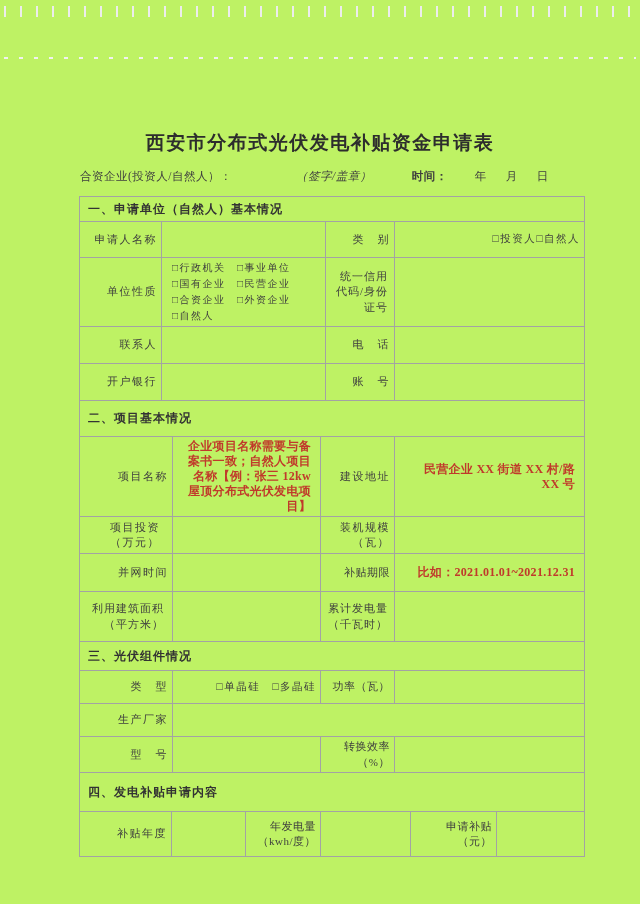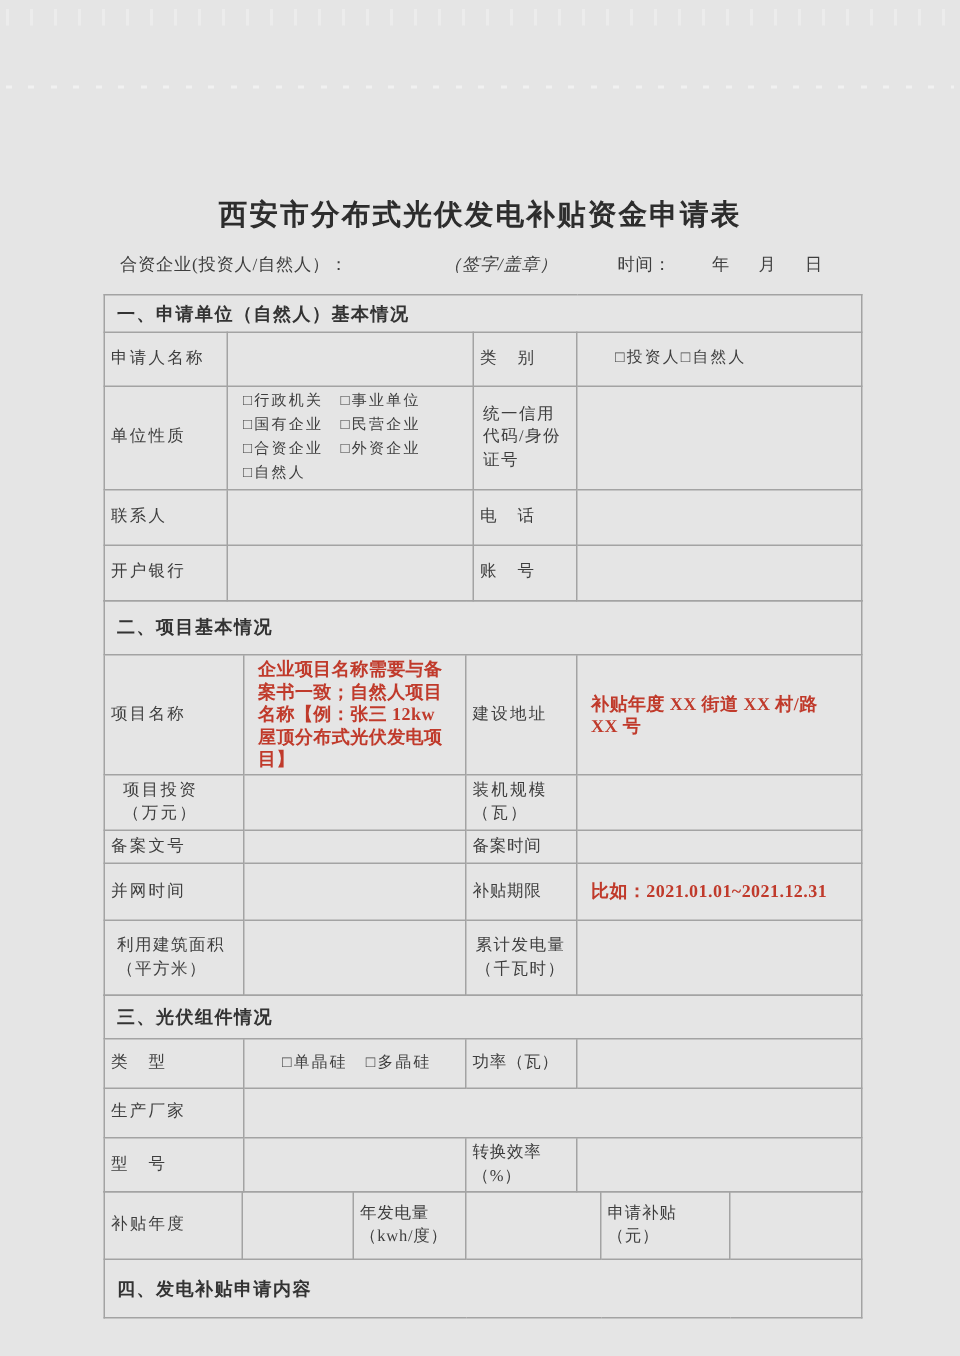--- a/index.html
+++ b/index.html
@@ -5,21 +5,21 @@
   :root{
     --accent-red:#c03a2b;
     --border:#a3a3a3;
     --text:#3e3e3e;
   }
   *{box-sizing:border-box;margin:0;padding:0;}
   html,body{background:#ffffff;}
   .page{
     position:relative;
     width:640px;height:904px;
-    background:#e5e5e5;
+    background:#bef264;
     overflow:hidden;
     font-family:"Liberation Serif","DejaVu Serif",serif;
     color:var(--text);
   }
   
   .tick-strip{
     position:absolute;top:6px;left:4px;right:4px;height:11px;
     background:repeating-linear-gradient(90deg,#ececec 0 2px,transparent 2px 16px);
   }
   .dot-strip{
@@ -32,34 +32,34 @@
     font-size:19px;font-weight:bold;letter-spacing:1.5px;
     color:#2d2d2d;
   }
   .meta{
     position:absolute;top:169px;left:80px;right:60px;
     display:flex;align-items:baseline;
     font-size:11.5px;color:var(--text);letter-spacing:0.5px;
     white-space:nowrap;
   }
   .meta .sign{margin-left:64px;font-style:italic;}
-  .meta .time{margin-left:40px;}
+  .meta .time{margin-left:40px;font-weight:bold;}
   .meta .yy{margin-left:27px;}
   .meta .mm{margin-left:19px;}
   .meta .dd{margin-left:19px;}
 
-  .form{position:absolute;top:196px;left:69px;width:505px;}
+  .form{position:absolute;top:196px;left:79px;width:505px;}
   .form table{
     border-collapse:collapse;table-layout:fixed;width:505px;
     font-size:11px;color:var(--text);
   }
   .form table + table{margin-top:-1px;}
   td{
     border:1px solid var(--border);
-    text-align:left;vertical-align:middle;
+    text-align:right;vertical-align:middle;
     padding:2px 4px;line-height:1.4;
     overflow:hidden;
   }
   td.sec{
     text-align:left;font-weight:bold;font-size:12px;
     padding-left:8px;letter-spacing:1px;color:#333333;
   }
   td.lab{letter-spacing:1.5px;}
   td.opts{
     text-align:left;padding-left:10px;
@@ -144,32 +144,26 @@
           <col style="width:190px">
         </colgroup>
       <tbody>
           <tr style="height:36px">
         <td class="sec" colspan="4">二、项目基本情况</td>
       </tr>
       <tr style="height:42px">
         <td class="lab">项目名称</td>
         <td class="red">企业项目名称需要与备案书一致；自然人项目名称【例：张三 12kw 屋顶分布式光伏发电项目】</td>
         <td class="lab">建设地址</td>
-        <td class="red">补贴年度 XX 街道 XX 村/路 XX 号</td>
+        <td class="red">民营企业 XX 街道 XX 村/路 XX 号</td>
       </tr>
       <tr style="height:37px">
         <td class="lab" style="padding:2px 12px">项目投资（万元）</td>
         <td class="val"></td>
         <td class="lab">装机规模（瓦）</td>
-        <td class="val"></td>
-      </tr>
-      <tr style="height:22px">
-        <td class="lab">备案文号</td>
-        <td class="val"></td>
-        <td class="lab" style="letter-spacing:0.5px">备案时间</td>
         <td class="val"></td>
       </tr>
       <tr style="height:38px">
         <td class="lab">并网时间</td>
         <td class="val"></td>
         <td class="lab" style="letter-spacing:0.5px">补贴期限</td>
         <td class="red">比如：2021.01.01~2021.12.31</td>
       </tr>
       <tr style="height:50px">
         <td class="lab" style="padding:2px 8px;letter-spacing:1px">利用建筑面积（平方米）</td>
@@ -213,28 +207,28 @@
     <table>
       <colgroup>
           <col style="width:92px">
           <col style="width:74px">
           <col style="width:75px">
           <col style="width:90px">
           <col style="width:86px">
           <col style="width:88px">
         </colgroup>
       <tbody>
-          <tr style="height:45px">
+          <tr style="height:39px">
+        <td class="sec" colspan="6">四、发电补贴申请内容</td>
+      </tr>
+      <tr style="height:45px">
         <td class="lab">补贴年度</td>
         <td class="val"></td>
         <td class="lab" style="letter-spacing:0.5px">年发电量（kwh/度）</td>
         <td class="val"></td>
         <td class="lab" style="letter-spacing:0.5px">申请补贴（元）</td>
         <td class="val"></td>
-      </tr>
-      <tr style="height:39px">
-        <td class="sec" colspan="6">四、发电补贴申请内容</td>
       </tr>
     </tbody>
       </table>
 
   </div>
 </div>
 
 </body></html>

